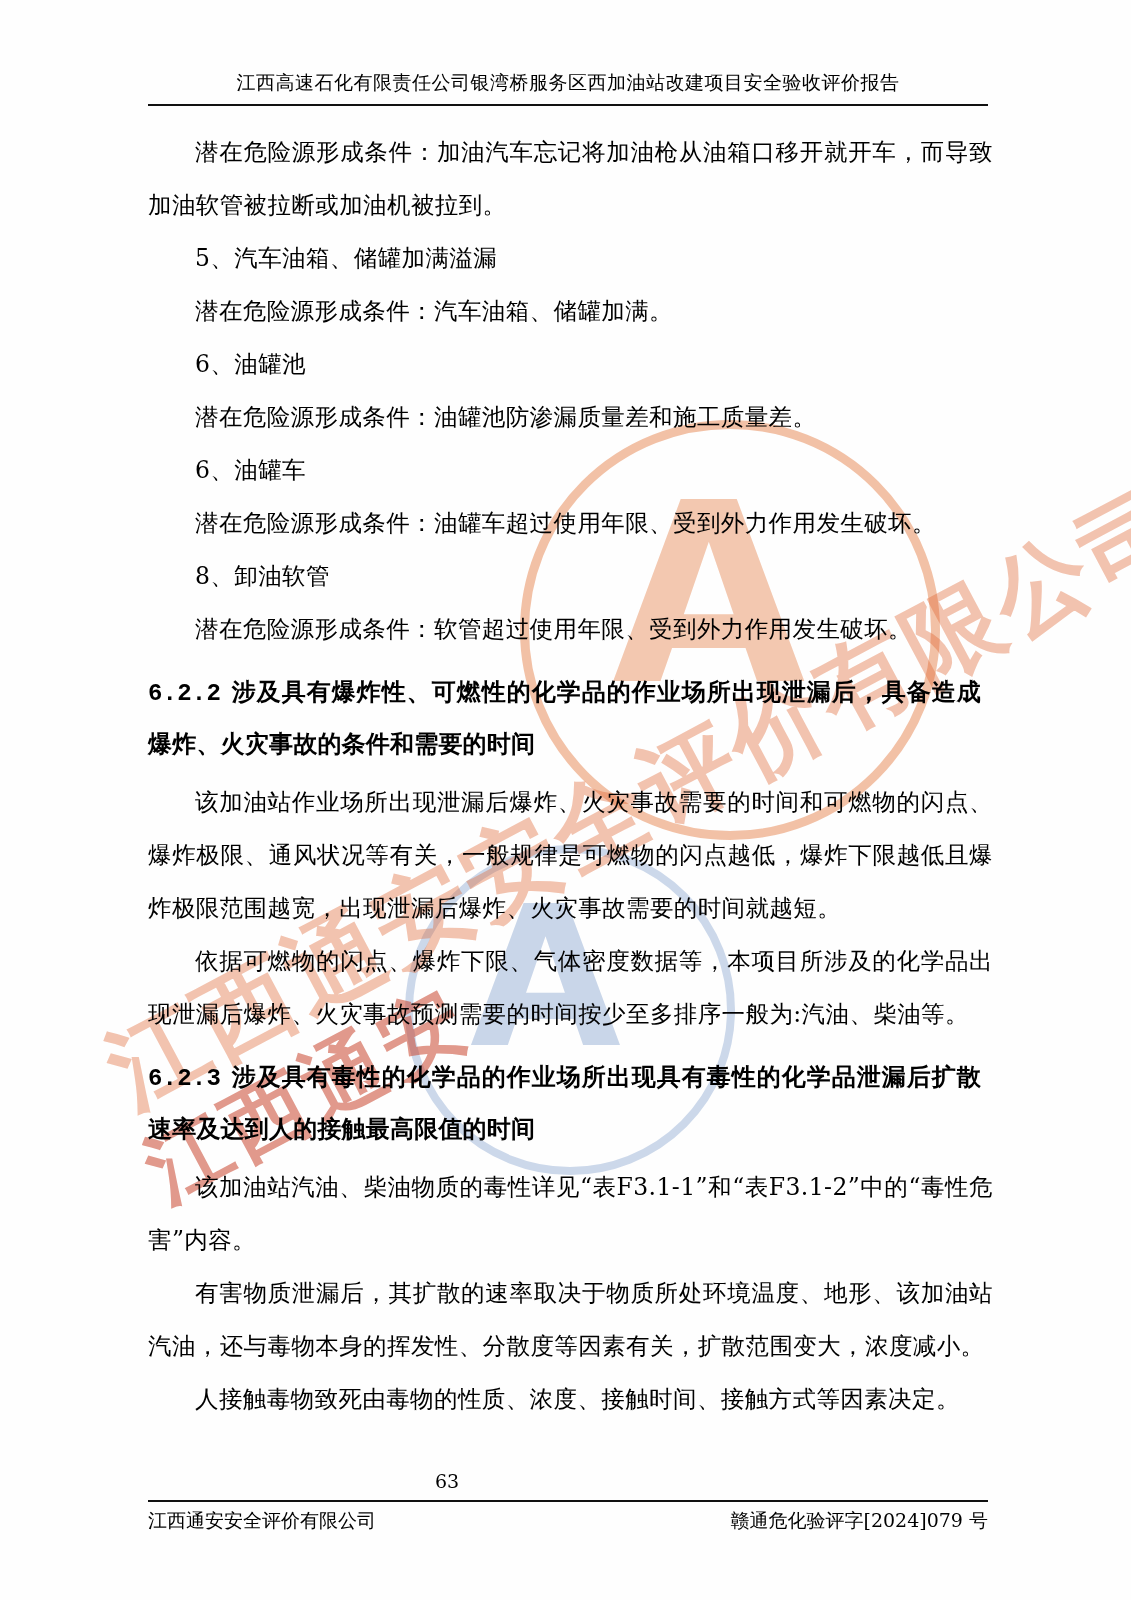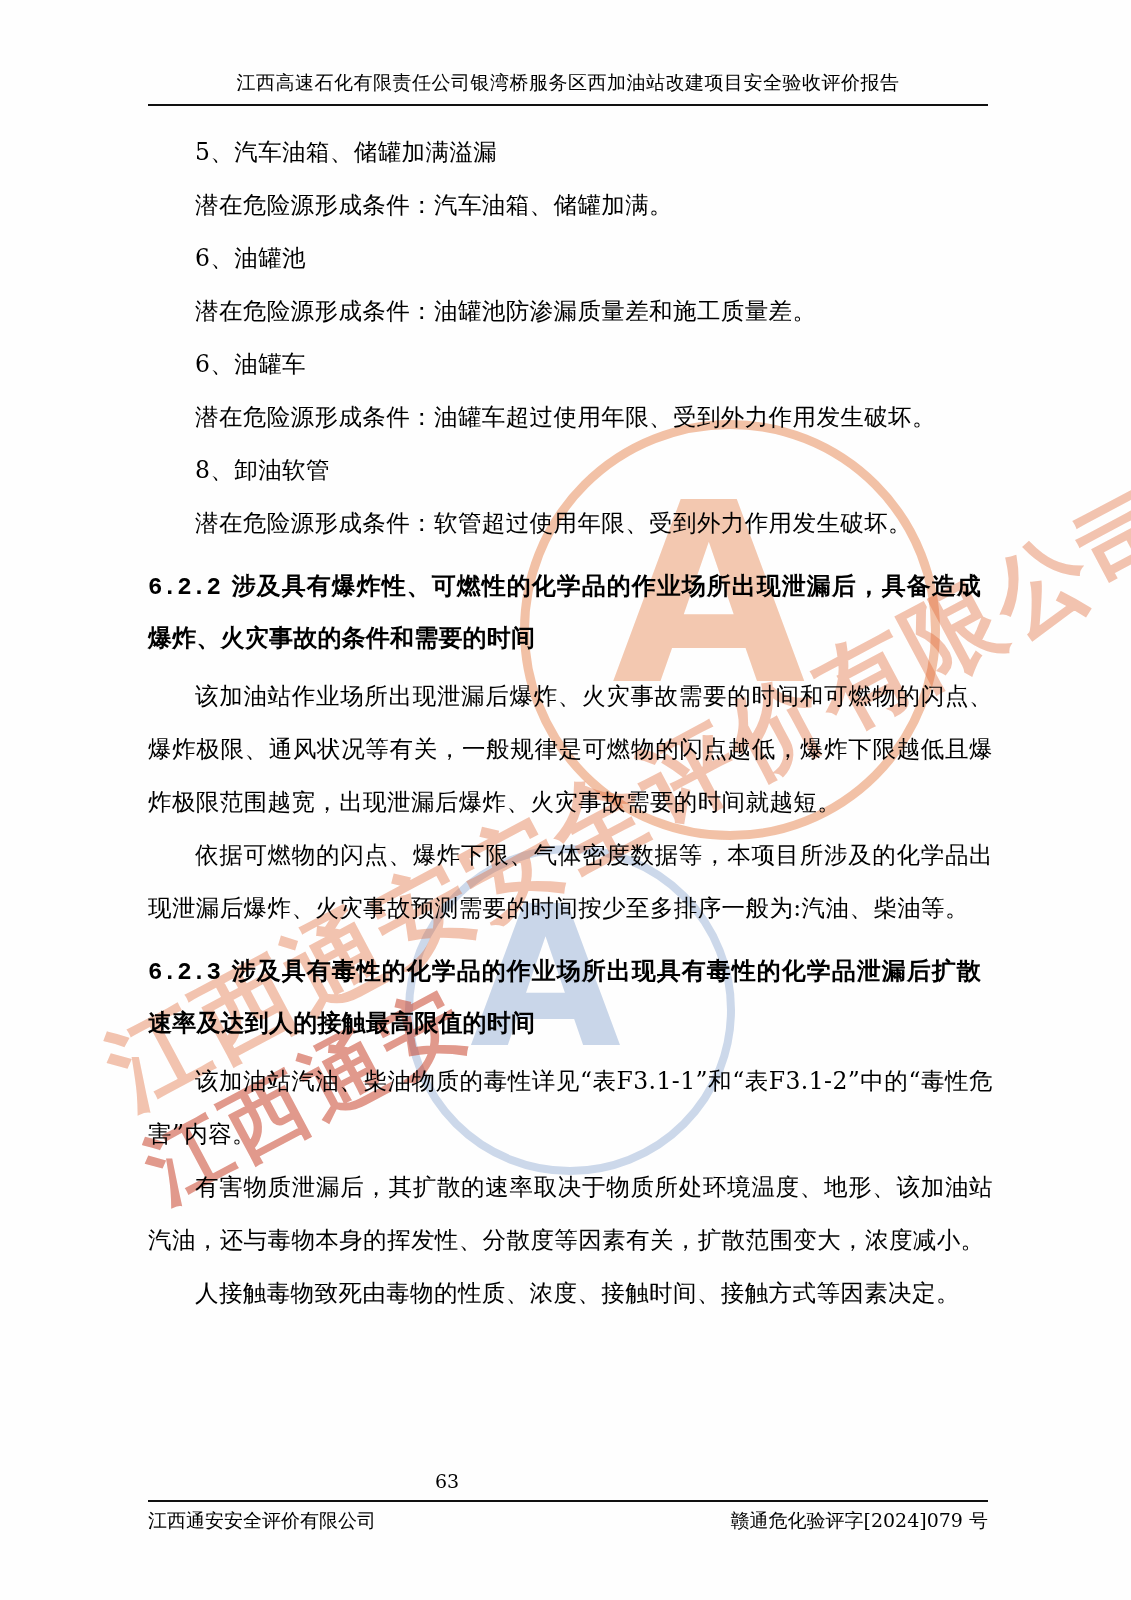--- a/index.html
+++ b/index.html
@@ -192,20 +192,21 @@
   </div>
 
   <div class="content">
 
     <div class="header">
       <div class="header-title">江西高速石化有限责任公司银湾桥服务区西加油站改建项目安全验收评价报告</div>
     </div>
     <div class="header-rule"></div>
 
     <div class="body">
+      <p class="para">潜在危险源形成条件：加油汽车忘记将加油枪从油箱口移开就开车，而导致加油软管被拉断或加油机被拉到。</p>
       <p class="para">5、汽车油箱、储罐加满溢漏</p>
       <p class="para">潜在危险源形成条件：汽车油箱、储罐加满。</p>
       <p class="para">6、油罐池</p>
       <p class="para">潜在危险源形成条件：油罐池防渗漏质量差和施工质量差。</p>
       <p class="para">6、油罐车</p>
       <p class="para">潜在危险源形成条件：油罐车超过使用年限、受到外力作用发生破坏。</p>
       <p class="para">8、卸油软管</p>
       <p class="para">潜在危险源形成条件：软管超过使用年限、受到外力作用发生破坏。</p>
 
       <h3 class="heading">

